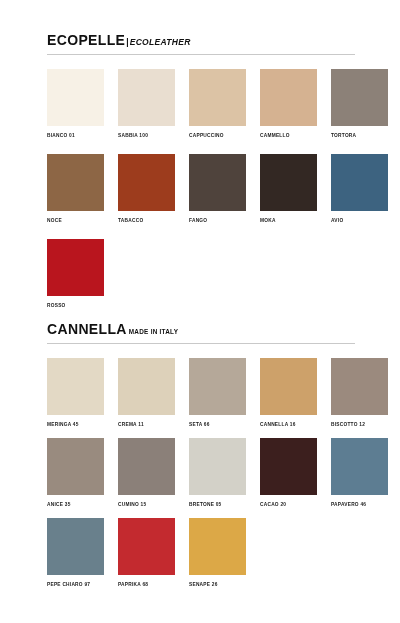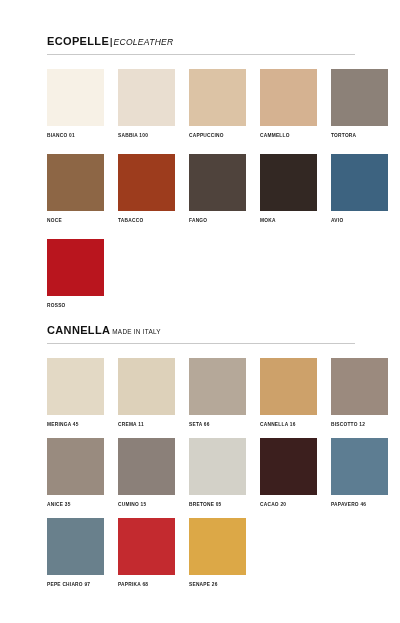--- a/index.html
+++ b/index.html
@@ -28,28 +28,28 @@
     left: 47px;
     width: 308px;
   }
   .section-header {
     position: relative;
     padding-bottom: 5px;
     border-bottom: 1px solid #c9c9c9;
     white-space: nowrap;
   }
   .sec-title {
-    font-size: 11px;
+    font-size: 14px;
     font-weight: bold;
     letter-spacing: 0.35px;
     color: #111111;
   }
   .sec-sub {
     font-size: 8.5px;
-    font-weight: normal;
+    font-weight: bold;
     font-style: italic;
     letter-spacing: 0.3px;
     color: #111111;
   }
   .sec-sub.small {
     font-size: 6.4px;
     font-style: normal;
     letter-spacing: 0.25px;
   }
   .sec-pipe {

